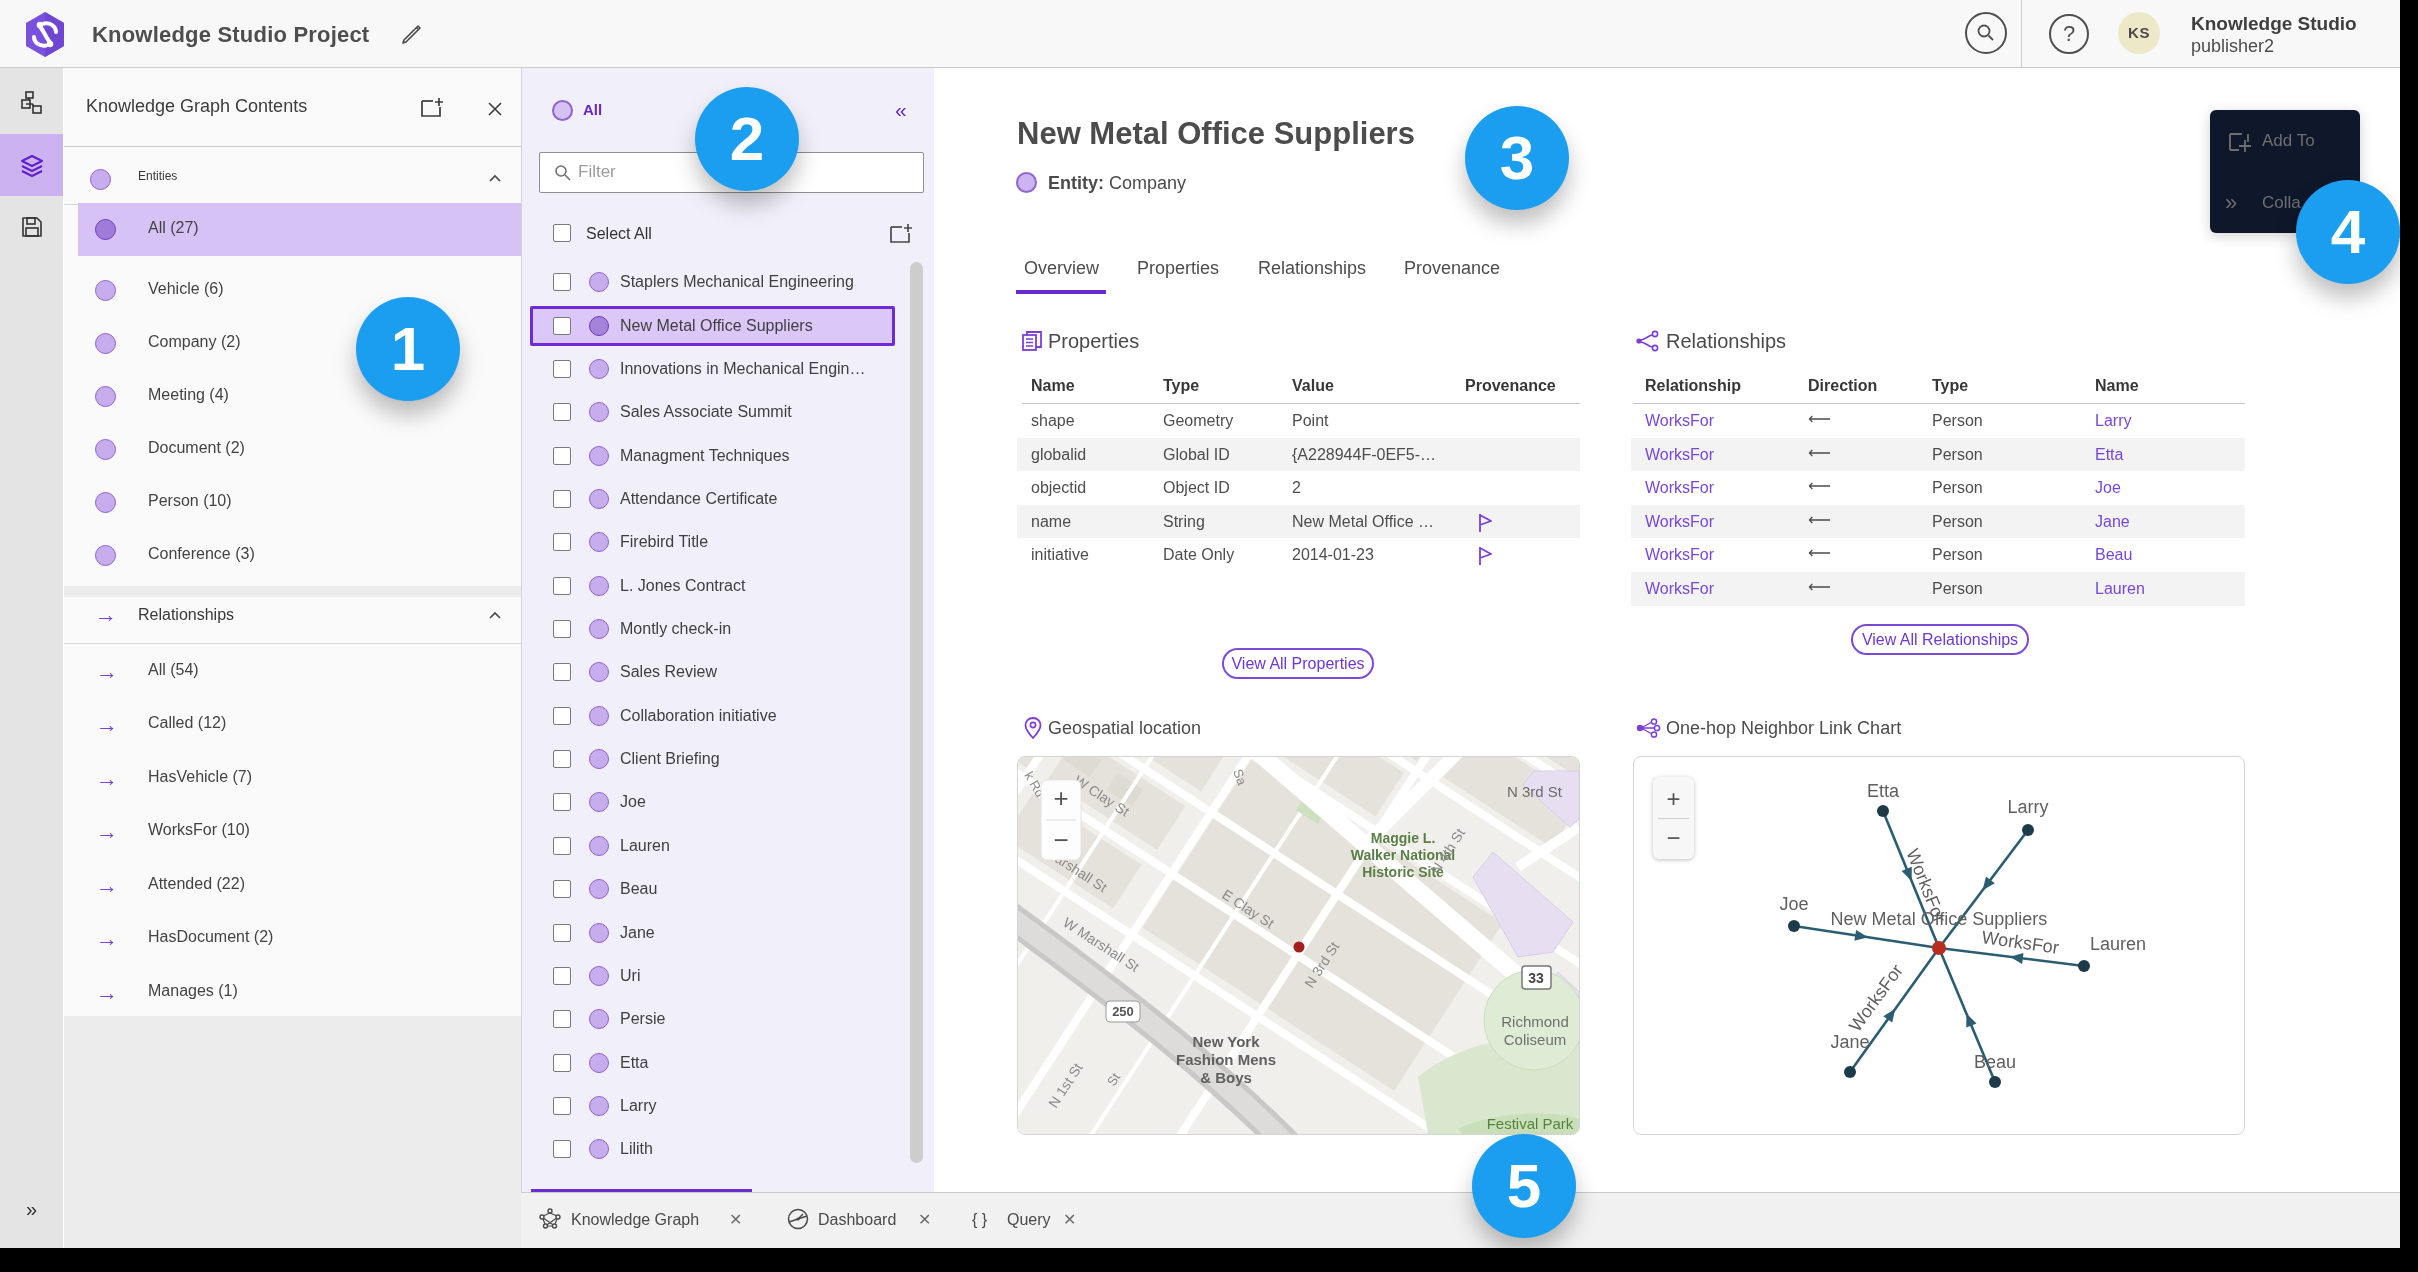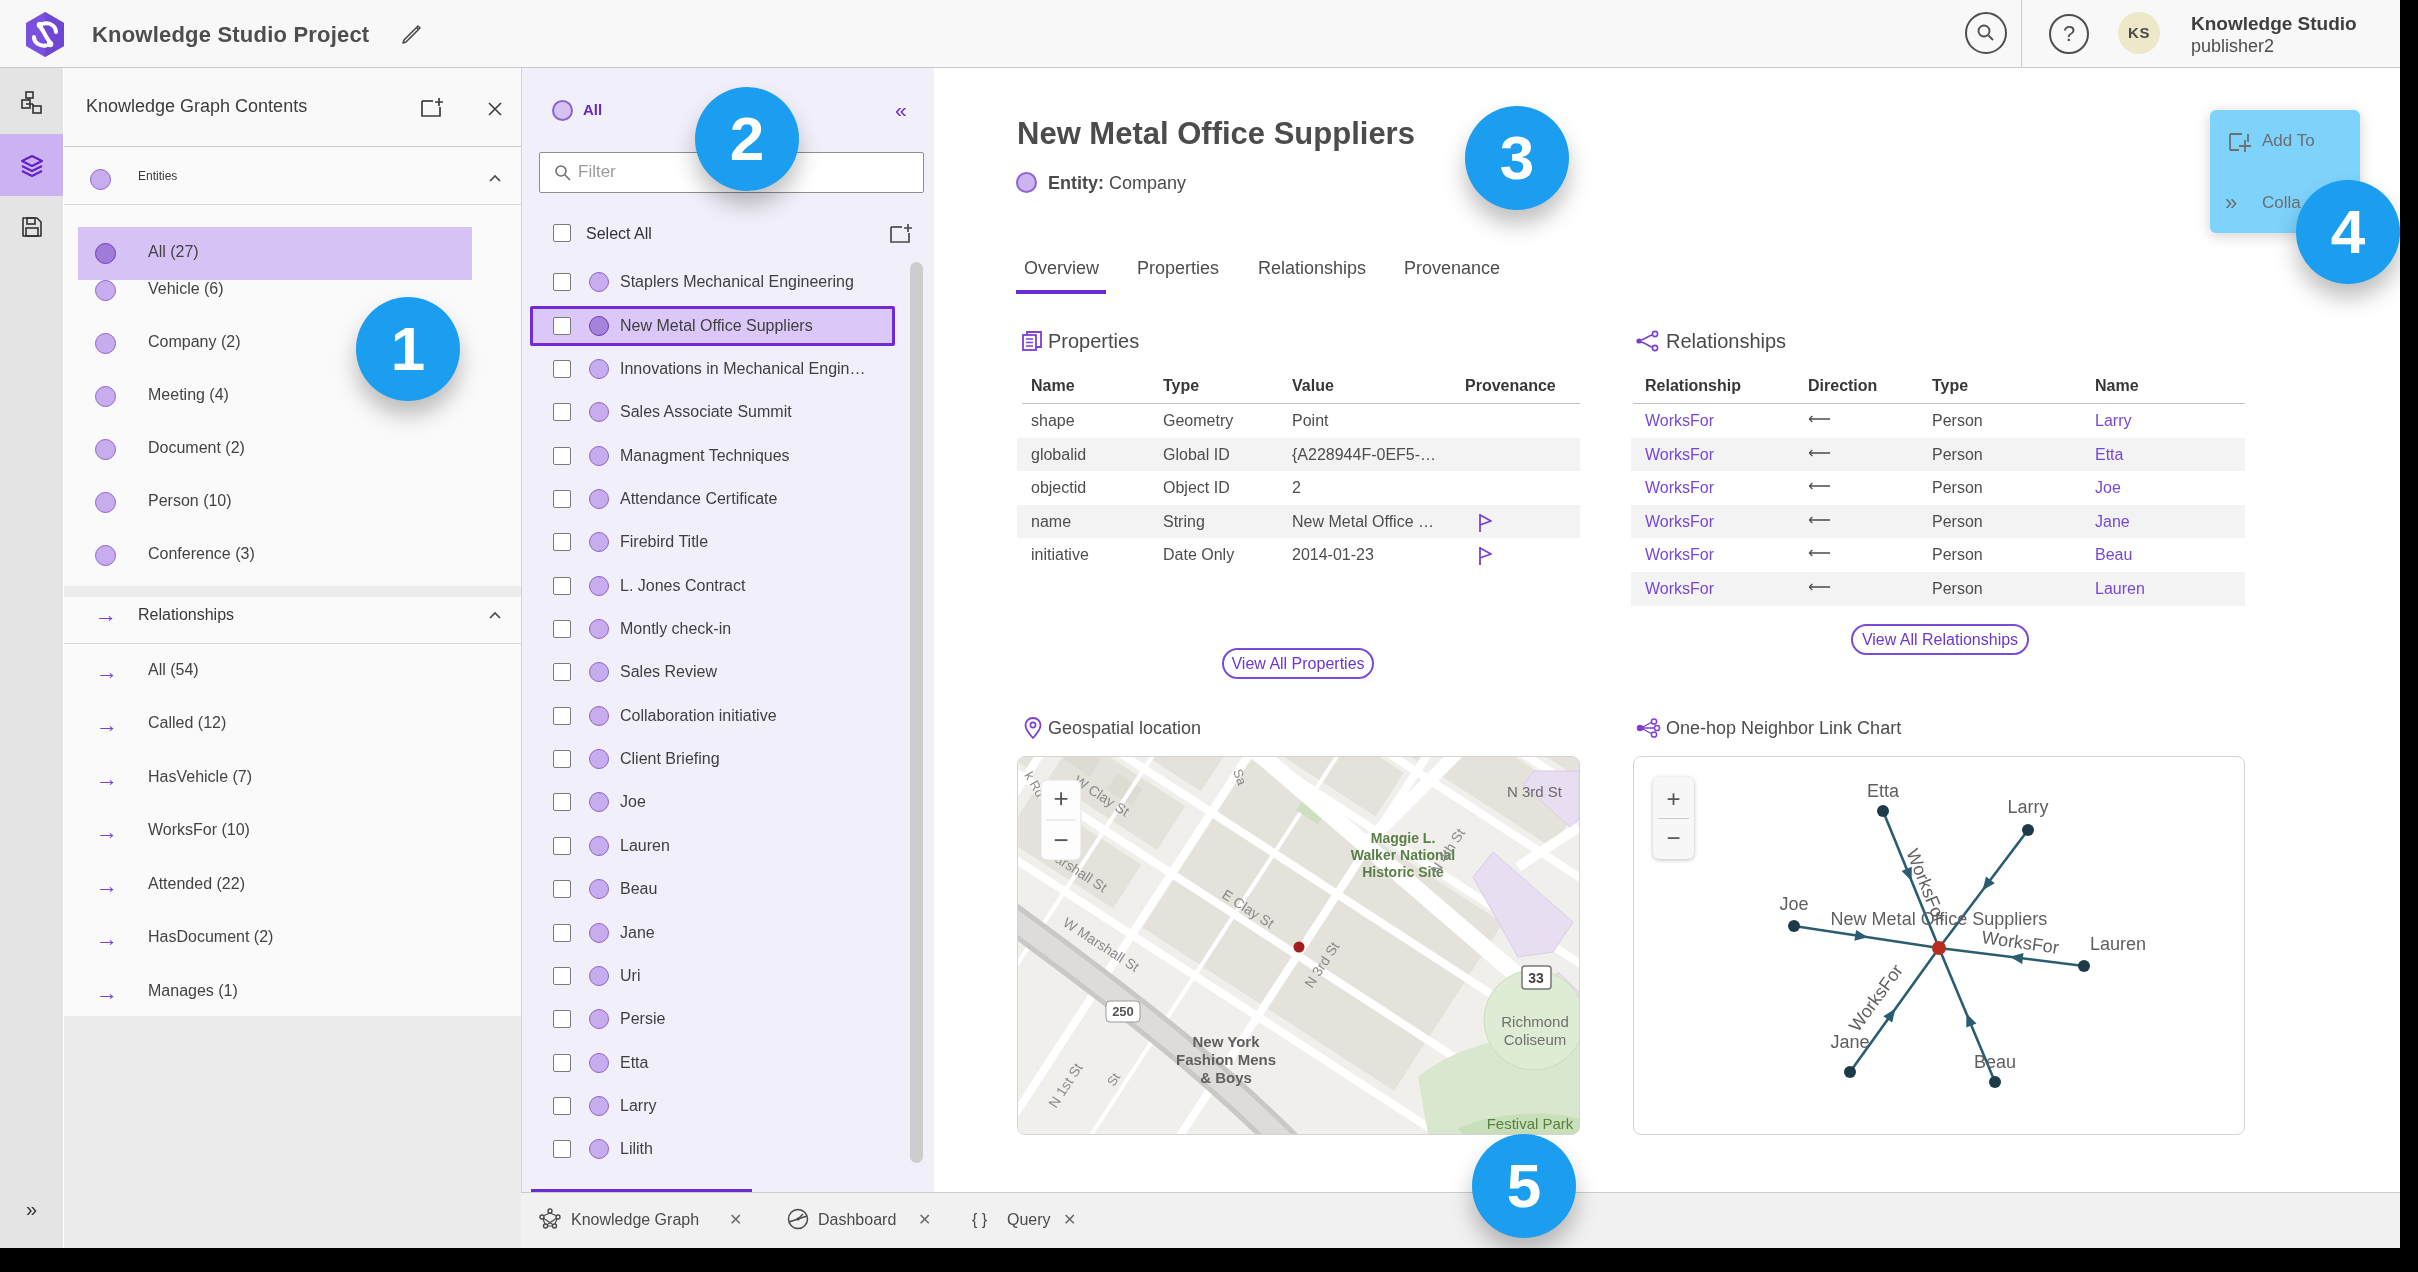--- a/index.html
+++ b/index.html
@@ -59,21 +59,21 @@
 
   
   .btabs { position:absolute; left:521px; top:1192px; width:1879px; height:56px; background:#f1f1f1; border-top:1px solid #ccc; }
   .btab { position:absolute; top:1192px; height:56px; font-size:16px; color:#4a4a4a; }
   .activeline { position:absolute; left:531px; top:1189px; width:221px; height:3px; background:#6a2cd0; }
 
   
   .bluec { position:absolute; width:104px; height:104px; border-radius:50%; background:#1b9ef0; color:#fff; font-size:62px; font-weight:700; text-align:center; line-height:104px; box-shadow:0 14px 22px rgba(0,0,0,0.25); }
 
   
-  .dd { position:absolute; left:2210px; top:110px; width:150px; height:123px; background:#7dd3fc; border-radius:6px; box-shadow:0 3px 14px rgba(0,0,0,0.18); }
+  .dd { position:absolute; left:2210px; top:110px; width:150px; height:123px; background:#0f172a; border-radius:6px; box-shadow:0 3px 14px rgba(0,0,0,0.18); }
   .dditem { position:absolute; left:18px; font-size:17px; color:#6e6e6e; }
 </style>
 </head>
 <body>
 <div class="app">
 
   <div class="header">
     <svg class="abs" style="left:25px; top:12px;" width="40" height="45" viewBox="0 0 40 45">
       <polygon points="20,0 39,11 39,34 20,45 1,34 1,11" fill="#7a50de"></polygon>
       <polygon points="20,0 39,11 39,34 20,45 20,22" fill="#6f46d2"></polygon>
@@ -142,21 +142,21 @@
 
     <div class="p1block" style="top:79px; height:439px;">
       <div class="trow" style="top:6px;">
         <div class="circ" style="left:26px;"></div>
         <div class="lbl" style="left:74px; font-size:12px; color:#383838;">Entities</div>
         <svg class="chev" viewBox="0 0 16 16">
             <path d="M3 10 L8 5 L13 10" stroke="#4a4a4a" stroke-width="1.7" fill="none"></path>
           </svg>
       </div>
       <div class="abs" style="left:0; top:57px; width:457px; height:1px; background:#d8d8d8;"></div>
-      <div class="trow hl" style="top:80px; left:14px; width:394px;">
+      <div class="trow hl" style="top:56px; left:14px; width:443px;">
         <div class="circ sel" style="left:17px;"></div>
           <div class="lbl" style="left:70px;">All (27)</div>
       </div>
       <div class="trow" style="top:117px;">
           <div class="circ"></div>
           <div class="lbl">Vehicle (6)</div>
         </div>
       <div class="trow" style="top:170px;">
           <div class="circ"></div>
           <div class="lbl">Company (2)</div>

